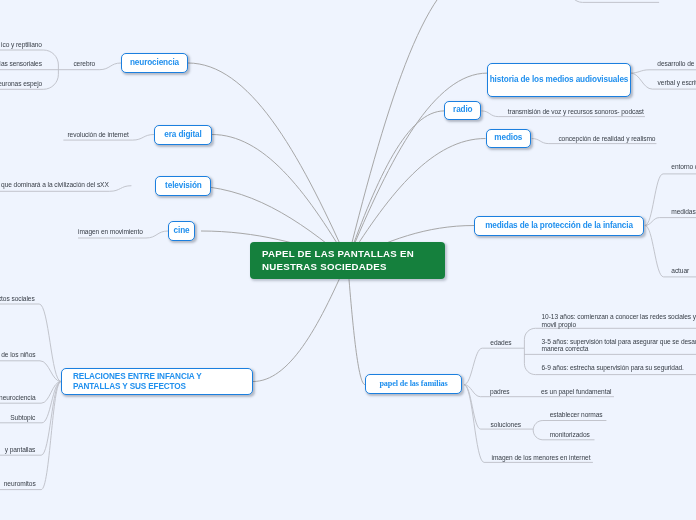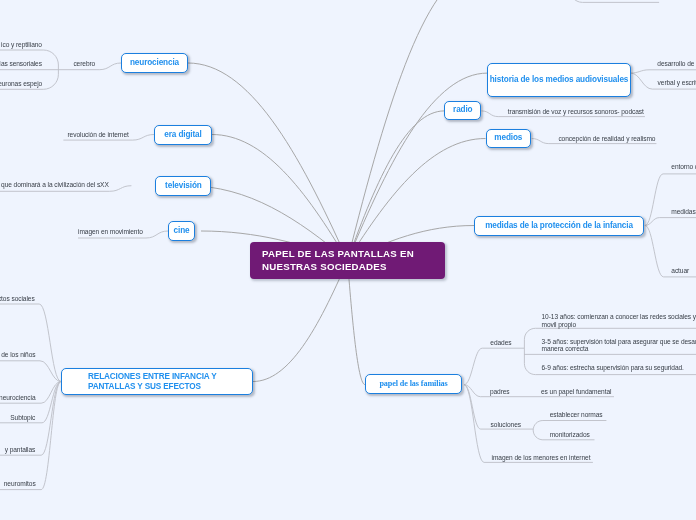--- a/index.html
+++ b/index.html
@@ -5,21 +5,21 @@
 html,body{margin:0;padding:0;}
 body{width:696px;height:520px;background:#eff4fe;font-family:"Liberation Sans",sans-serif;overflow:hidden;position:relative;}
 #map,#map *{transform:translateZ(0);}
 #map{position:absolute;left:0;top:0;width:696px;height:520px;}
 svg#links{position:absolute;left:0;top:0;width:696px;height:520px;}
 svg#links path{fill:none;stroke:#a2a2a2;stroke-width:0.95;}
 svg#links path.thin{stroke:#bcbec6;stroke-width:0.9;}
 .node{position:absolute;box-sizing:border-box;display:flex;align-items:center;justify-content:center;text-align:center;}
 .nb{background:#fff;border:1.5px solid #1b7fdf;border-radius:5px;color:#2190ee;font-weight:bold;font-size:8.2px;
     letter-spacing:-0.12px;box-shadow:1.2px 1.6px 2.2px rgba(40,50,70,0.30);line-height:10px;}
-.central{background:#701a75;border-radius:4px;color:#fff;font-weight:bold;font-size:9.7px;letter-spacing:0.25px;
+.central{background:#15803d;border-radius:4px;color:#fff;font-weight:bold;font-size:9.7px;letter-spacing:0.25px;
     line-height:12.2px;box-shadow:1.2px 1.6px 2.4px rgba(40,50,70,0.25);padding-left:12px;justify-content:flex-start;text-align:left;}
 .lbl{position:absolute;color:#3a4049;font-size:6.6px;letter-spacing:-0.08px;line-height:9.6px;white-space:nowrap;}
 </style>
 </head>
 <body>
 
 <div id="map">
 <svg id="links" viewBox="0 0 696 520">
   <g>
   <path d="M478.0,-30.0 C428.4,-30.0 388.0,97.8 347.5,260.5"></path>
@@ -87,21 +87,21 @@
     </div>
 <div class="node nb" style="left:485.5px;top:128.6px;width:45.6px;height:19.6px;">
       <span>medios</span>
     </div>
 <div class="node nb" style="left:474px;top:215.5px;width:170px;height:20px;">
       <span>medidas de la protección de la infancia</span>
     </div>
 <div class="node nb" style="left:365px;top:374px;width:97px;height:20px;font-family:Liberation Serif, serif;">
       <span>papel de las familias</span>
     </div>
-<div class="node nb" style="left:61px;top:368px;width:192px;height:27px;padding-left:26px;justify-content:flex-start;text-align:left;">
+<div class="node nb" style="left:61px;top:368px;width:192px;height:27px;padding-left:11px;justify-content:flex-start;text-align:left;">
   <div><span>RELACIONES ENTRE INFANCIA Y</span><br><span>PANTALLAS Y SUS EFECTOS</span></div>
 </div>
 
 <div class="lbl" style="left:73.4px;top:58.7px;"><span>cerebro</span></div>
 <div class="lbl" style="right:654.1px;top:40.2px;"><span>ico y reptiliano</span></div>
 <div class="lbl" style="right:654.1px;top:58.9px;"><span>vías sensoriales</span></div>
 <div class="lbl" style="right:653.9px;top:78.6px;"><span>neuronas espejo</span></div>
 <div class="lbl" style="left:67.5px;top:129.6px;"><span>revolución de internet</span></div>
 <div class="lbl" style="left:1.1px;top:180.0px;"><span>que dominará a la civilización del sXX</span></div>
 <div class="lbl" style="left:78.0px;top:227.3px;"><span>imagen en movimiento</span></div>

